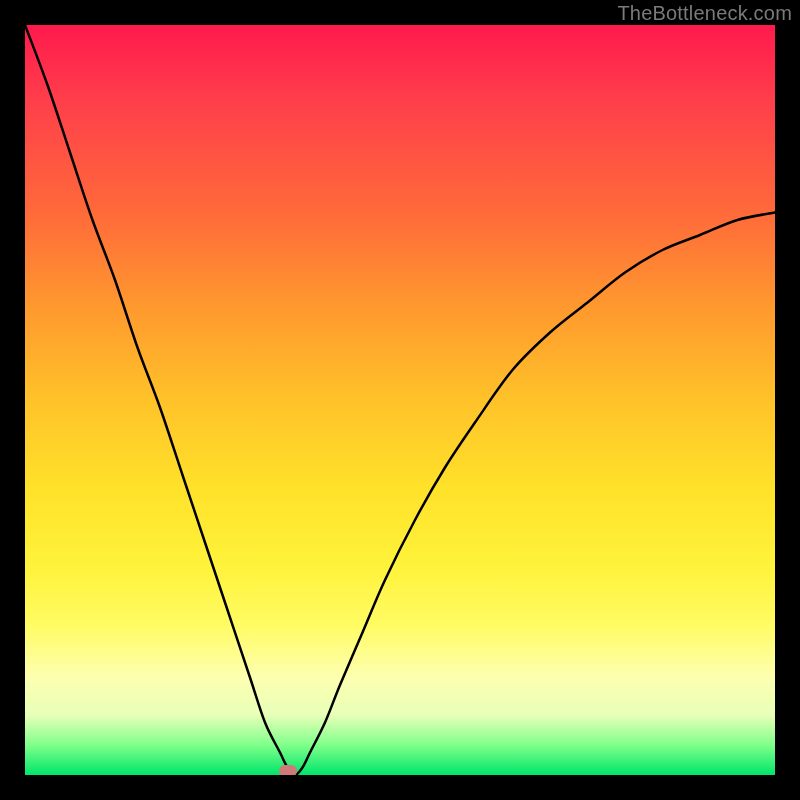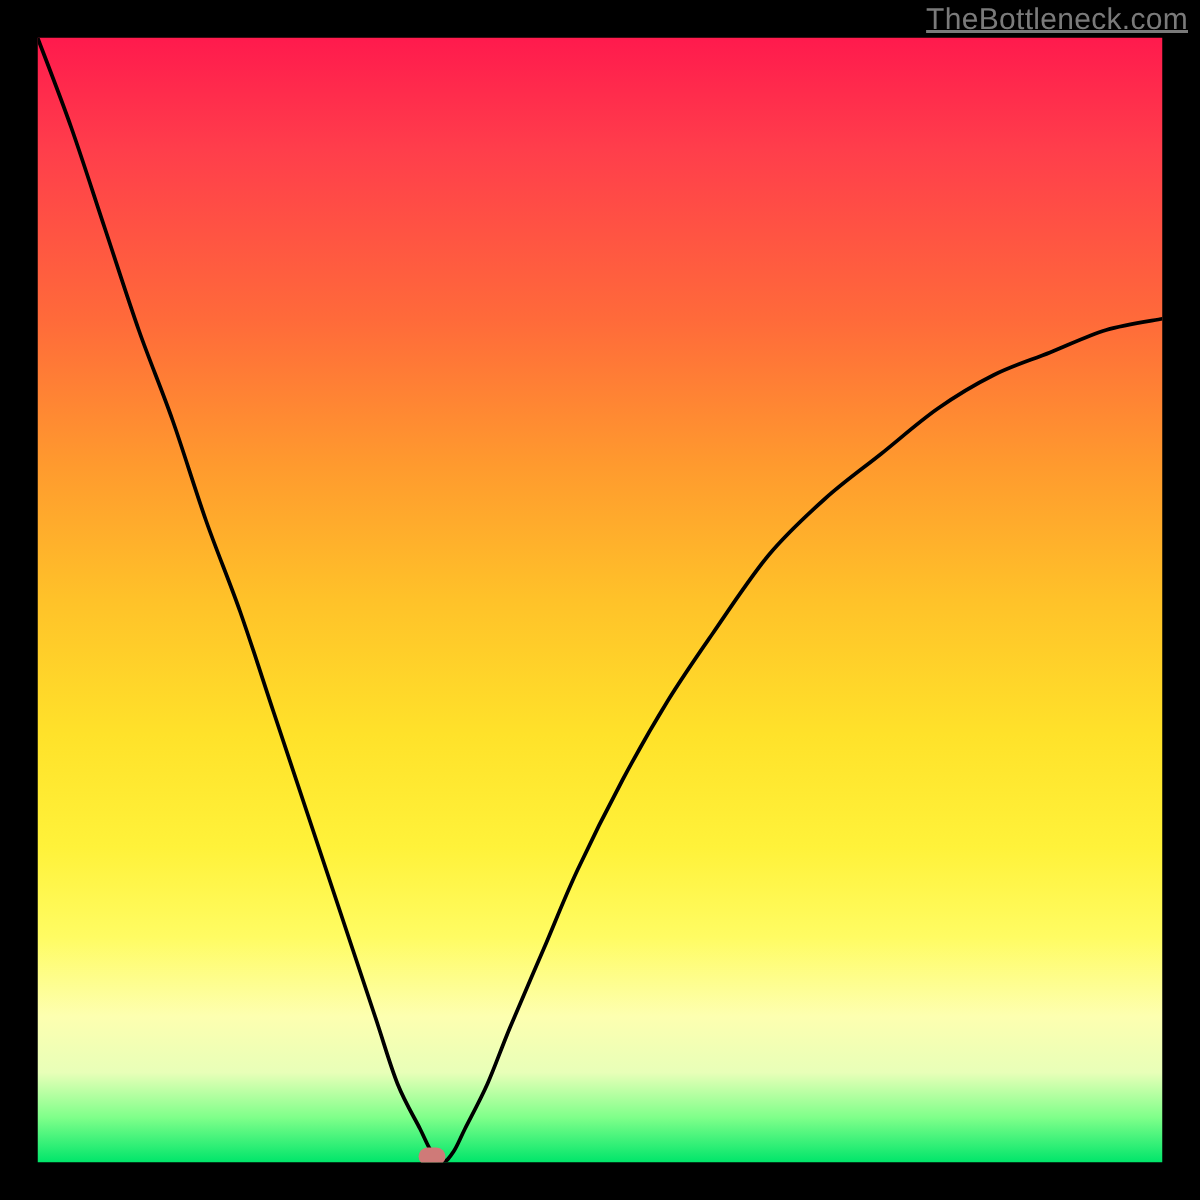--- a/index.html
+++ b/index.html
@@ -45,21 +45,20 @@
   }
   .watermark {
     position: absolute;
     top: 2px;
     right: 8px;
     color: #7a7a7a;
     font-size: 20px;
     font-weight: 500;
     letter-spacing: 0.2px;
     user-select: none;
-    text-decoration: underline;
   }
   svg.curve {
     position: absolute;
     inset: 0;
   }
   .minmarker {
     position: absolute;
     width: 18px;
     height: 12px;
     border-radius: 6px / 6px;

